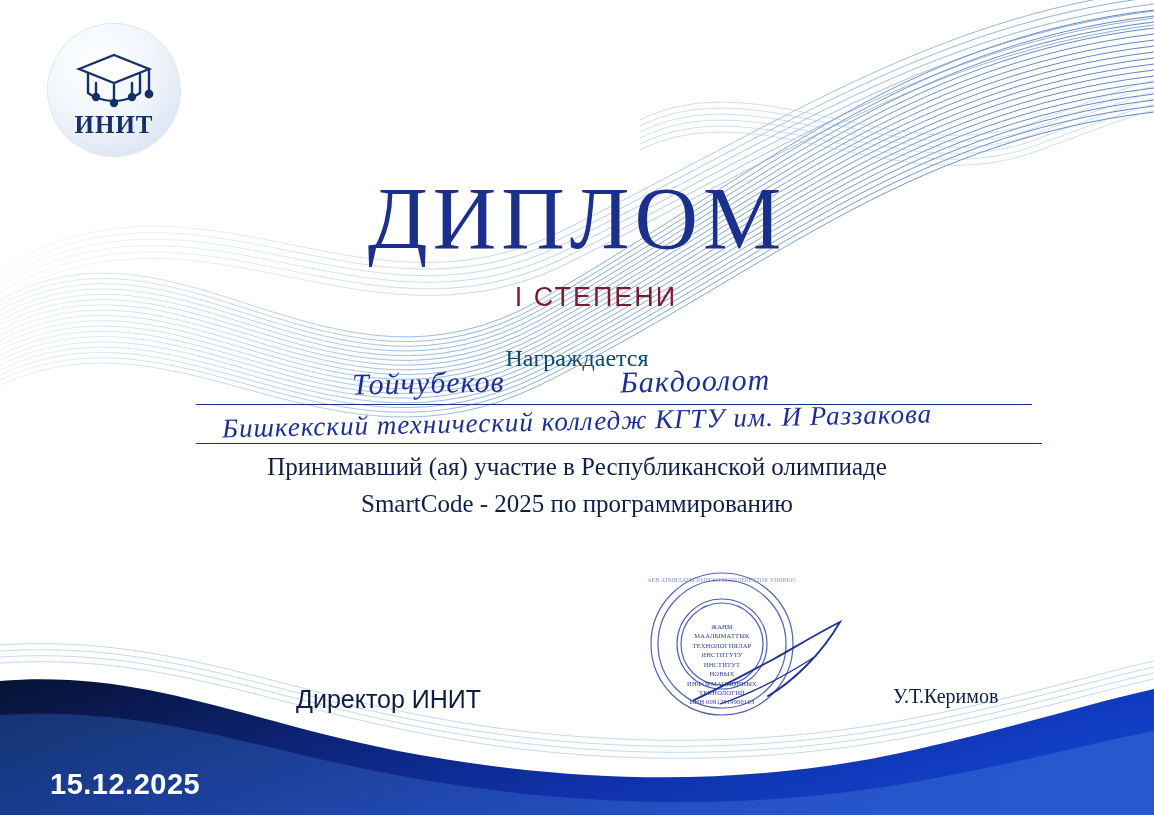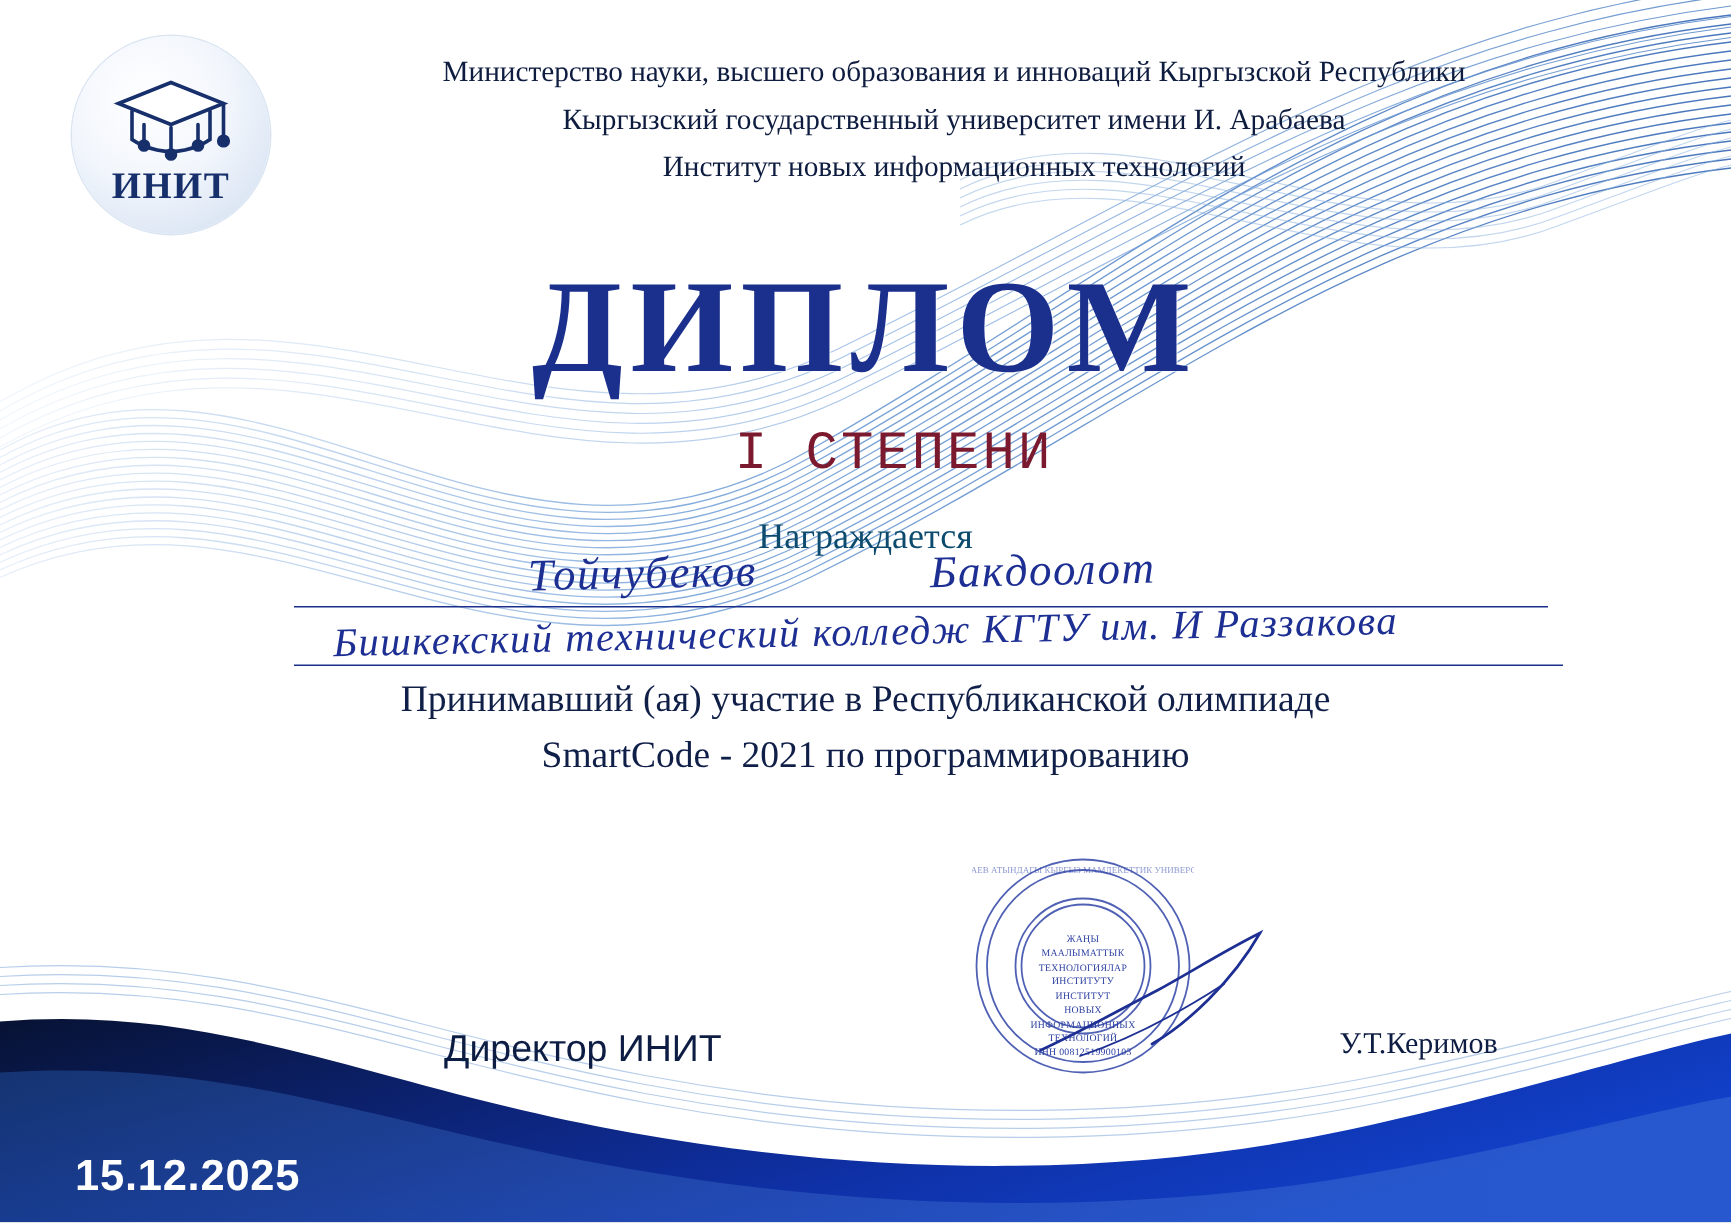--- a/index.html
+++ b/index.html
@@ -72,34 +72,34 @@
   }
 
   
   .title-diplom {
     position: absolute;
     left: 0;
     right: 0;
     top: 168px;
     text-align: center;
     font-family: "Liberation Serif", serif;
-    font-weight: bold;
+    font-weight: normal;
     font-size: 88px;
     letter-spacing: 5px;
     color: #1b2f8c;
     text-shadow: 1px 1px 0 rgba(255,255,255,0.6);
   }
   .title-degree {
     position: absolute;
     left: 0;
     right: 0;
     top: 282px;
     text-align: center;
-    font-family: Liberation Mono, monospace;
-    font-size: 36px;
+    font-family: Liberation Sans, sans-serif;
+    font-size: 27px;
     letter-spacing: 2px;
     color: #7b1a2e;
     padding-left: 38px;
   }
 
   .awarded {
     position: absolute;
     left: 0;
     right: 0;
     top: 345px;
@@ -288,38 +288,33 @@
           <circle cx="37" cy="62" r="3" fill="#17306b"></circle>
           <circle cx="55" cy="68" r="3" fill="#17306b"></circle>
           <circle cx="73" cy="62" r="3" fill="#17306b"></circle>
           <path d="M37,62 L37,48 M55,68 L55,50 M73,62 L73,48"></path>
         </g>
       </svg>
       <div class="logo-text">ИНИТ</div>
     </div>
   </div>
 
-  <div class="header">
-    <div>Министерство науки, высшего образования и инноваций Кыргызской Республики</div>
-    <div>Кыргызский государственный университет имени И. Арабаева</div>
-    <div>Институт новых информационных технологий</div>
-  </div>
 
   <div class="title-diplom">ДИПЛОМ</div>
   <div class="title-degree">I СТЕПЕНИ</div>
   <div class="awarded">Награждается</div>
 
   <div class="hand-line hand-line-1"></div>
   <div class="hand-line hand-line-2"></div>
   <div class="hand-text hand-name">Тойчубеков</div>
   <div class="hand-text hand-surname">Бакдоолот</div>
   <div class="hand-text hand-org">Бишкекский технический колледж КГТУ им. И Раззакова</div>
 
   <div class="body-line body-line-1">Принимавший (ая) участие в Республиканской олимпиаде</div>
-  <div class="body-line body-line-2">SmartCode - 2021 по программированию</div>
+  <div class="body-line body-line-2">SmartCode - 2025 по программированию</div>
 
   <div class="stamp">
     <svg viewBox="0 0 148 148" width="148" height="148">
       <g fill="none" stroke="#3246a8" stroke-width="1.2" opacity="0.85">
         <circle cx="74" cy="74" r="71"></circle>
         <circle cx="74" cy="74" r="64"></circle>
         <circle cx="74" cy="74" r="45"></circle>
         <circle cx="74" cy="74" r="41"></circle>
       </g>
       <g fill="#3246a8" opacity="0.55" font-family="Liberation Serif, serif" font-size="6">

